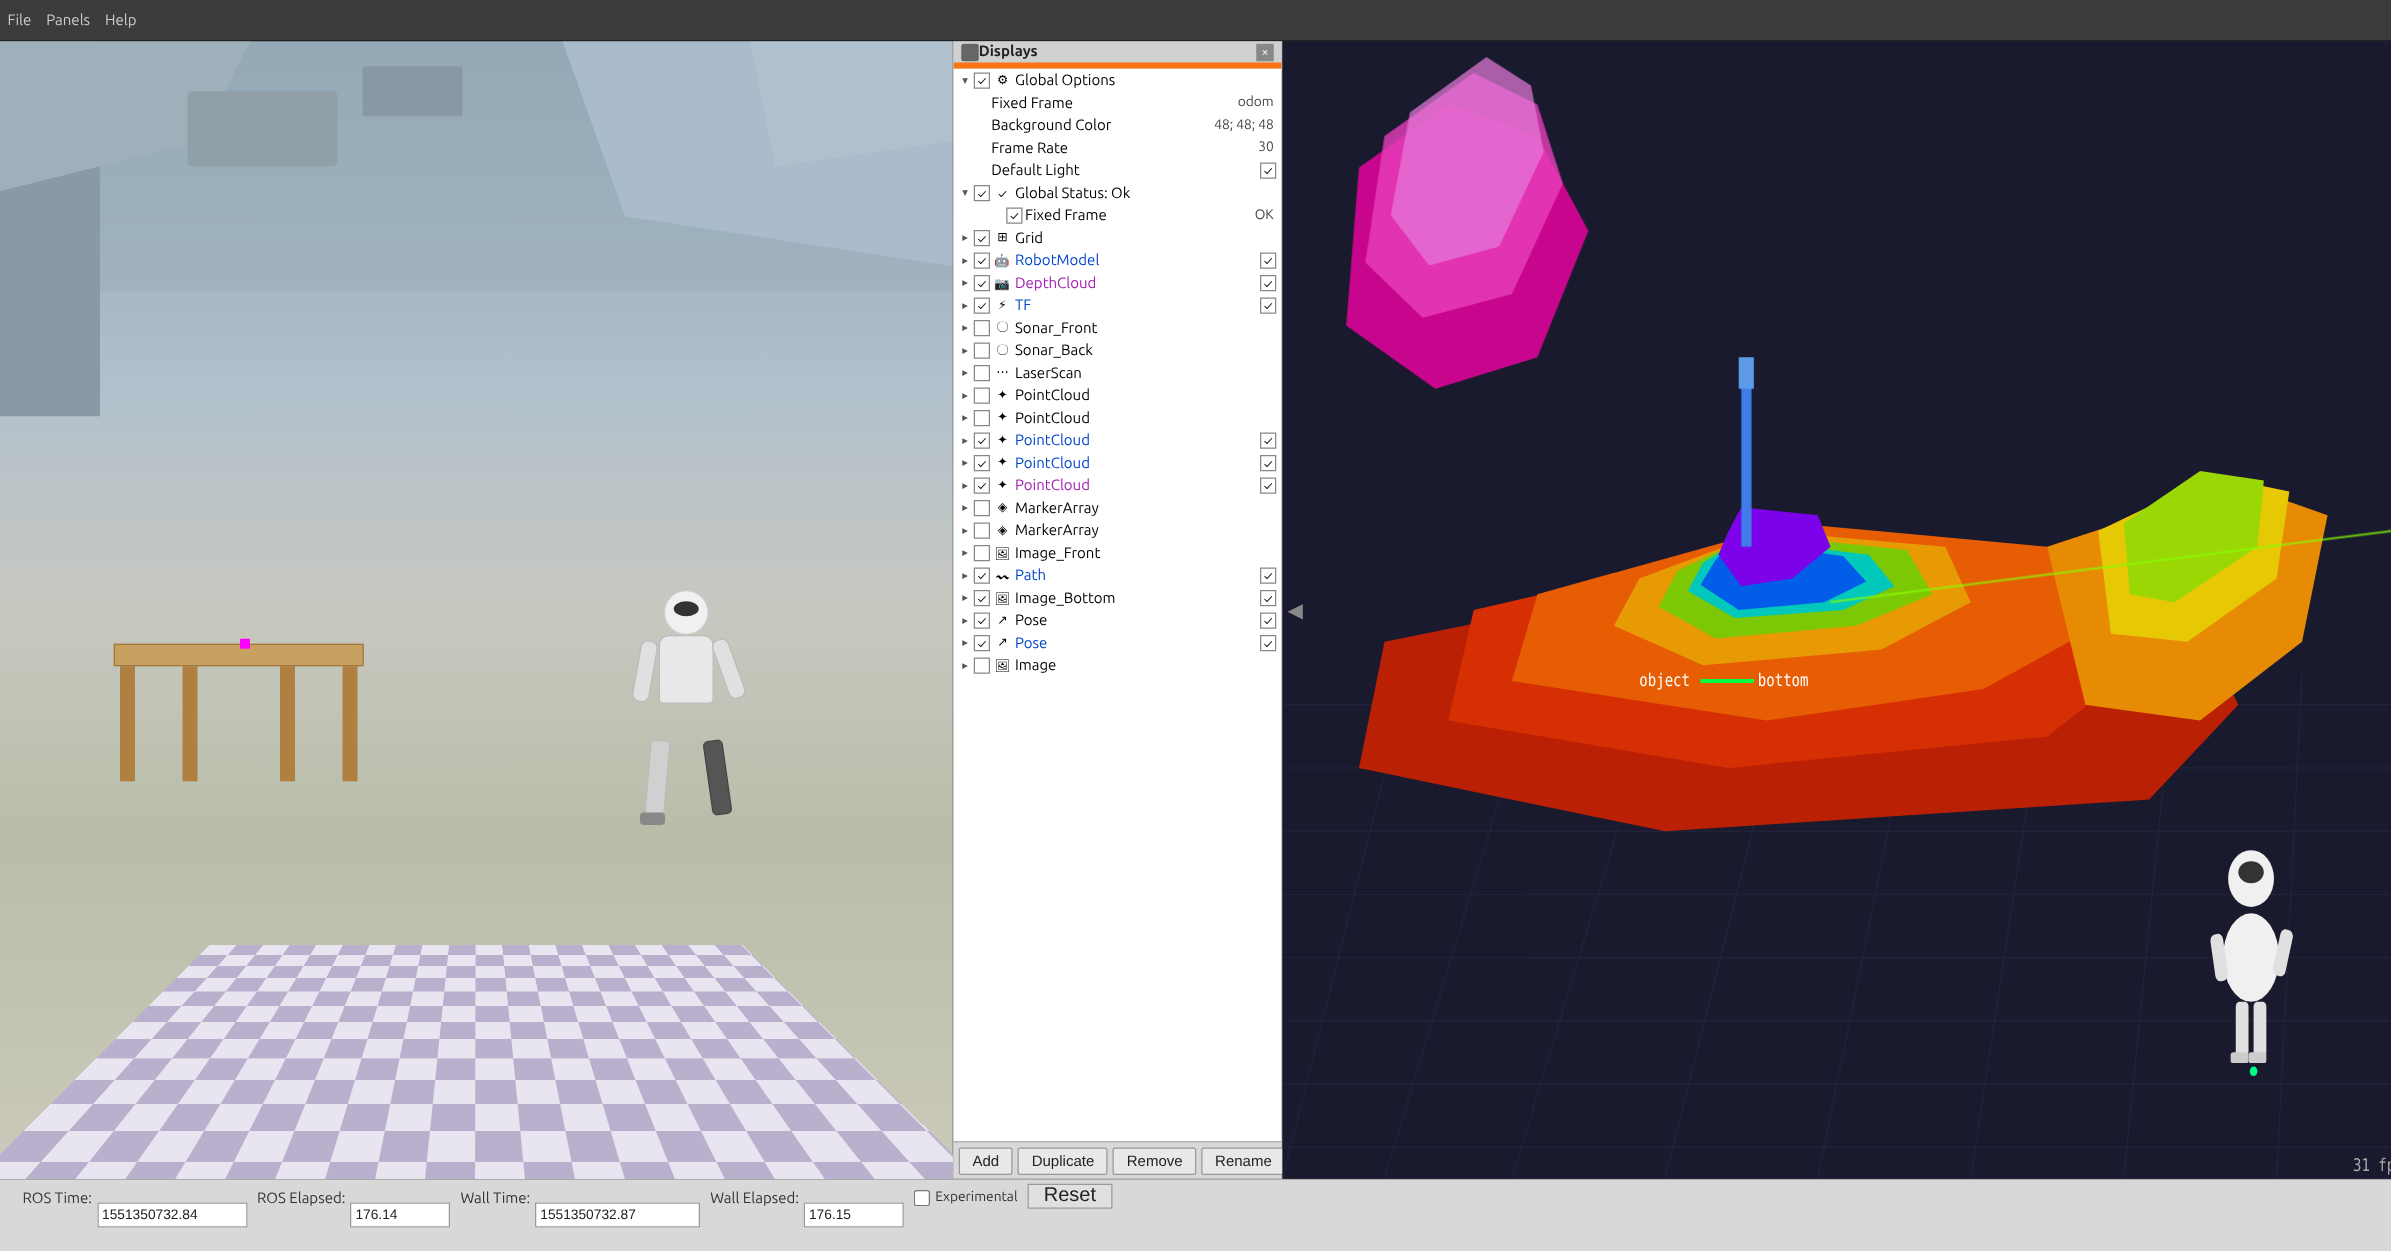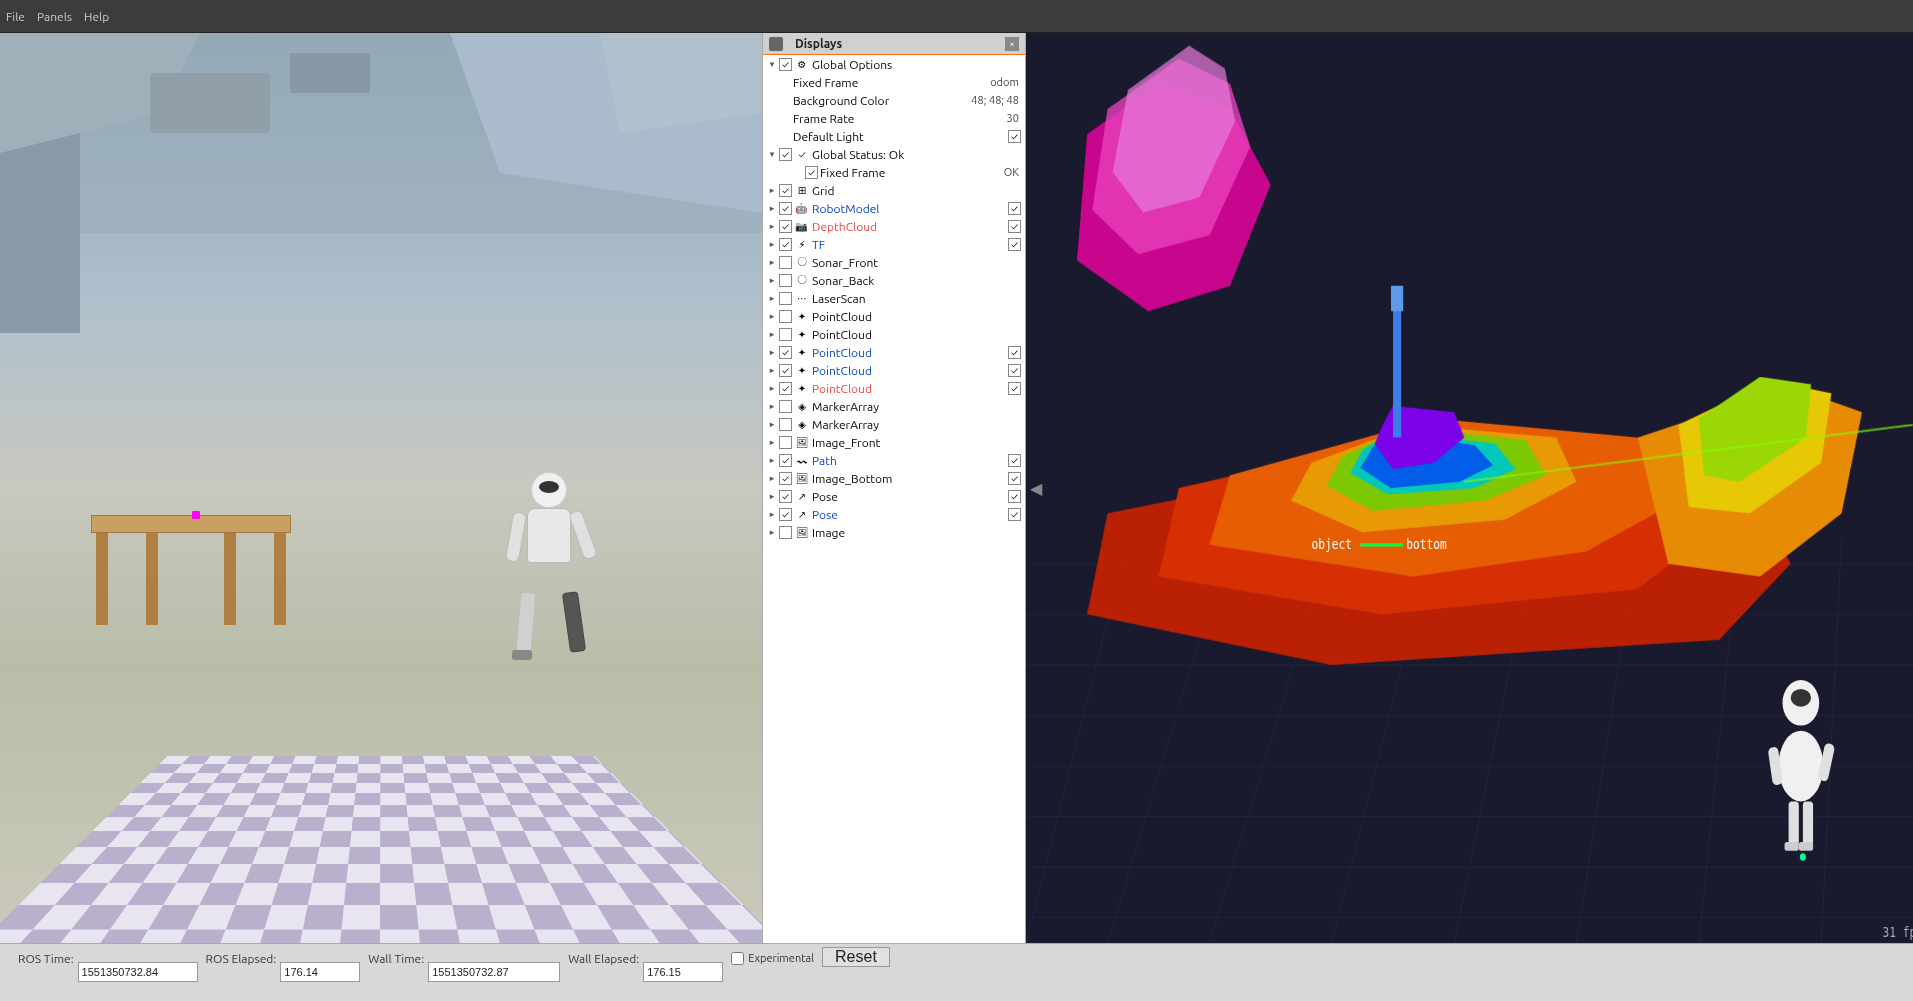--- a/index.html
+++ b/index.html
@@ -225,22 +225,22 @@
       border-left: 1px solid #aaa;
       border-right: 1px solid #aaa;
     }
 
     #displays-titlebar {
       height: 22px;
       background: #d0d0d0;
       display: flex;
       align-items: center;
       padding: 0 6px;
-      gap: 12px;
-      border-bottom: 1px solid #f97316;
+      gap: 0;
+      border-bottom: 5px solid #f97316;
       flex-shrink: 0;
     }
     #displays-titlebar .panel-icon {
       width: 14px;
       height: 14px;
       background: #666;
       border-radius: 2px;
       display: inline-block;
     }
     #displays-titlebar .title-text {
@@ -314,21 +314,21 @@
       justify-content: center;
       font-size: 10px;
       flex-shrink: 0;
     }
 
     .tree-label {
       flex: 1;
       font-size: 12px;
     }
     .tree-label.blue { color: #0044cc; }
-    .tree-label.cyan { color: #ef4444; }
+    .tree-label.cyan { color: #a21caf; }
 
     .tree-value {
       color: #444;
       font-size: 11px;
       padding-right: 4px;
     }
 
     .indent-1 { padding-left: 16px; }
     .indent-2 { padding-left: 28px; }
 
@@ -726,20 +726,26 @@
 
       <div class="tree-item">
         <div class="tree-arrow collapsed"></div>
         <div class="tree-checkbox"></div>
         <div class="tree-icon">🖼</div>
         <span class="tree-label">Image</span>
       </div>
 
     </div>
 
+    <div id="displays-buttons">
+      <button class="display-btn">Add</button>
+      <button class="display-btn">Duplicate</button>
+      <button class="display-btn">Remove</button>
+      <button class="display-btn">Rename</button>
+    </div>
   </div>
 
   <div id="viewport-right">
     <div id="scene-right-bg"></div>
 
     <svg id="pcl-svg" viewBox="0 0 870 720" preserveAspectRatio="none">
 
       <rect width="870" height="720" fill="#1a1a2e"></rect>
 
       <g stroke="#333355" stroke-width="0.5" opacity="0.6">

